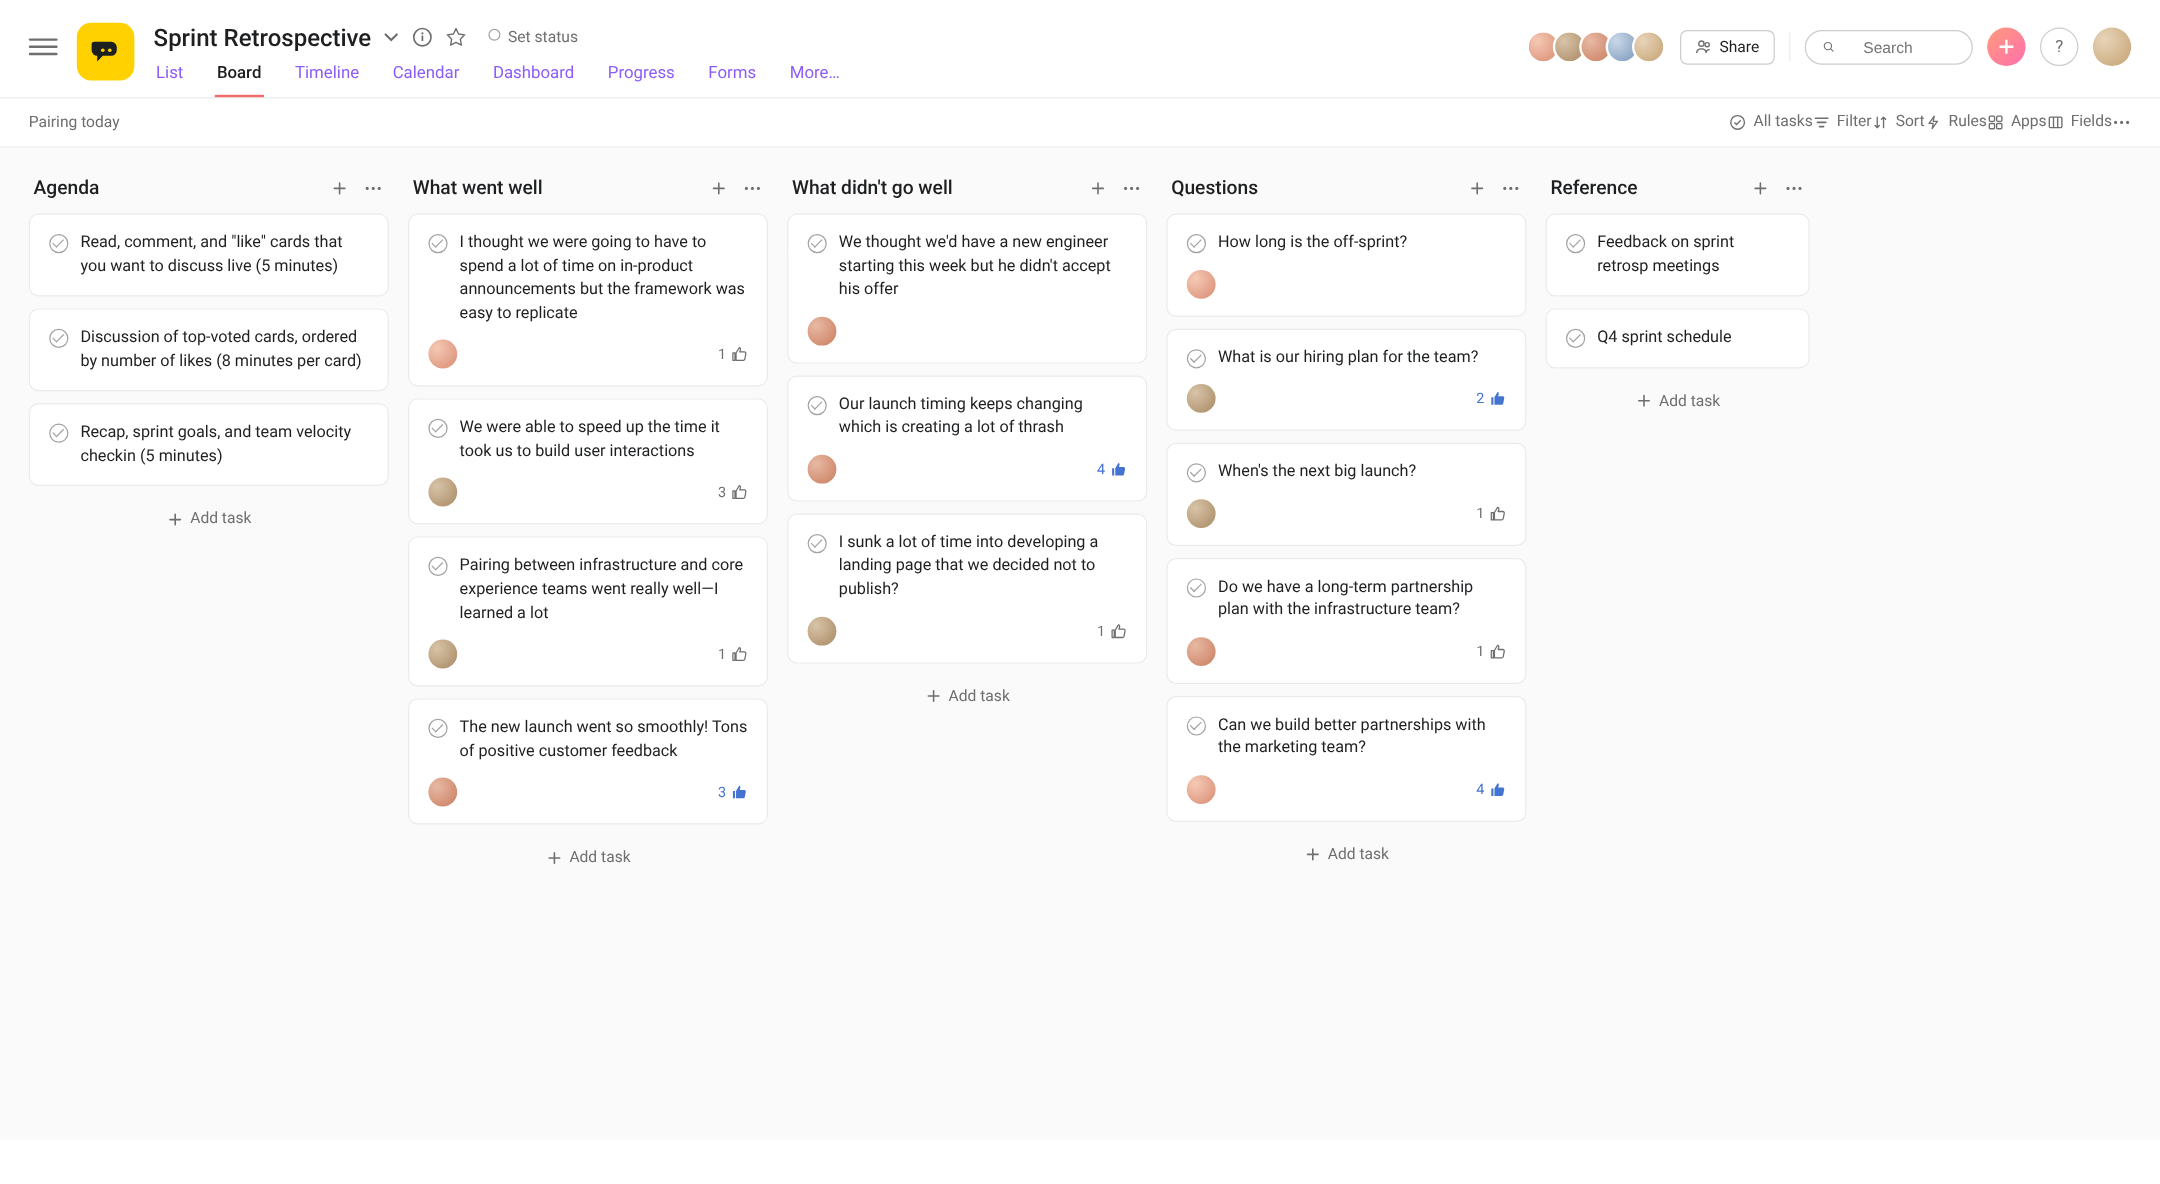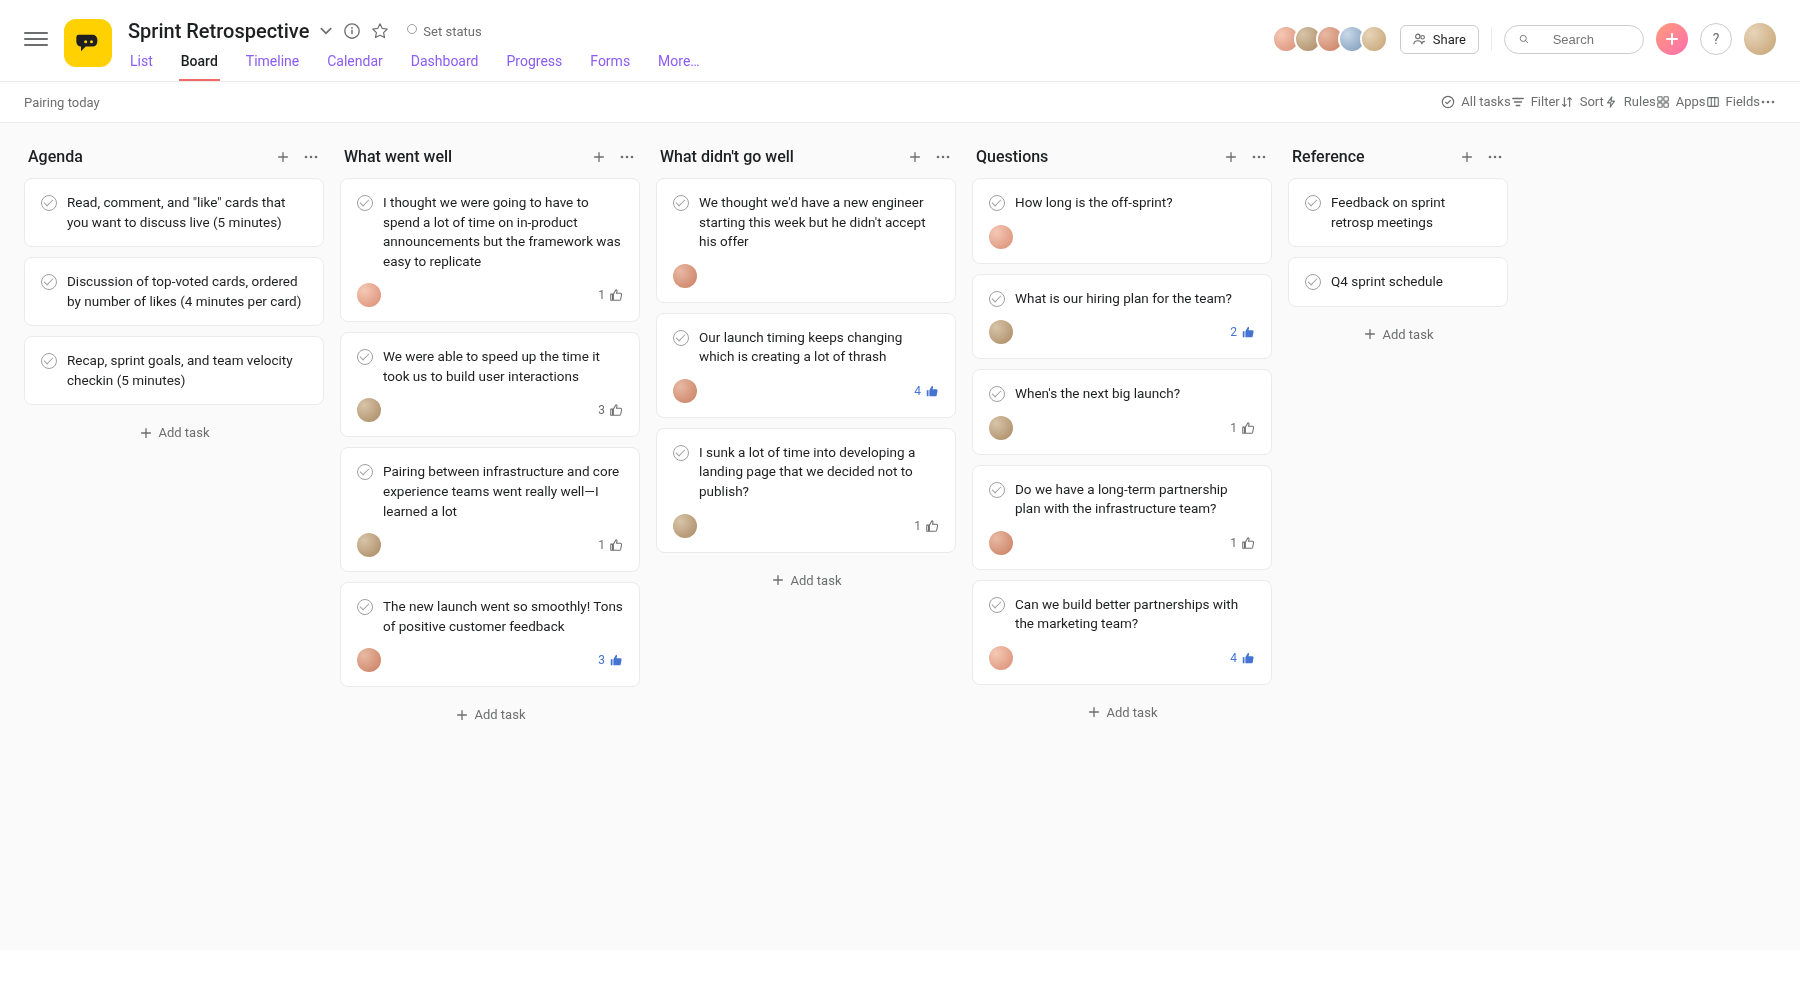--- a/index.html
+++ b/index.html
@@ -314,21 +314,21 @@
       </div>
       <div class="card">
       <div class="card-text-row">
         <span class="check-circle"></span>
         <span class="card-title">Read, comment, and "like" cards that you want to discuss live (5 minutes)</span>
       </div>
       </div>
       <div class="card">
       <div class="card-text-row">
         <span class="check-circle"></span>
-        <span class="card-title">Discussion of top-voted cards, ordered by number of likes (4 minutes per card)</span>
+        <span class="card-title">Discussion of top-voted cards, ordered by number of likes (8 minutes per card)</span>
       </div>
       </div>
       <div class="card">
       <div class="card-text-row">
         <span class="check-circle"></span>
         <span class="card-title">Recap, sprint goals, and team velocity checkin (5 minutes)</span>
       </div>
       </div>
       <div class="add-task">
         <svg width="14" height="14" viewBox="0 0 16 16">

